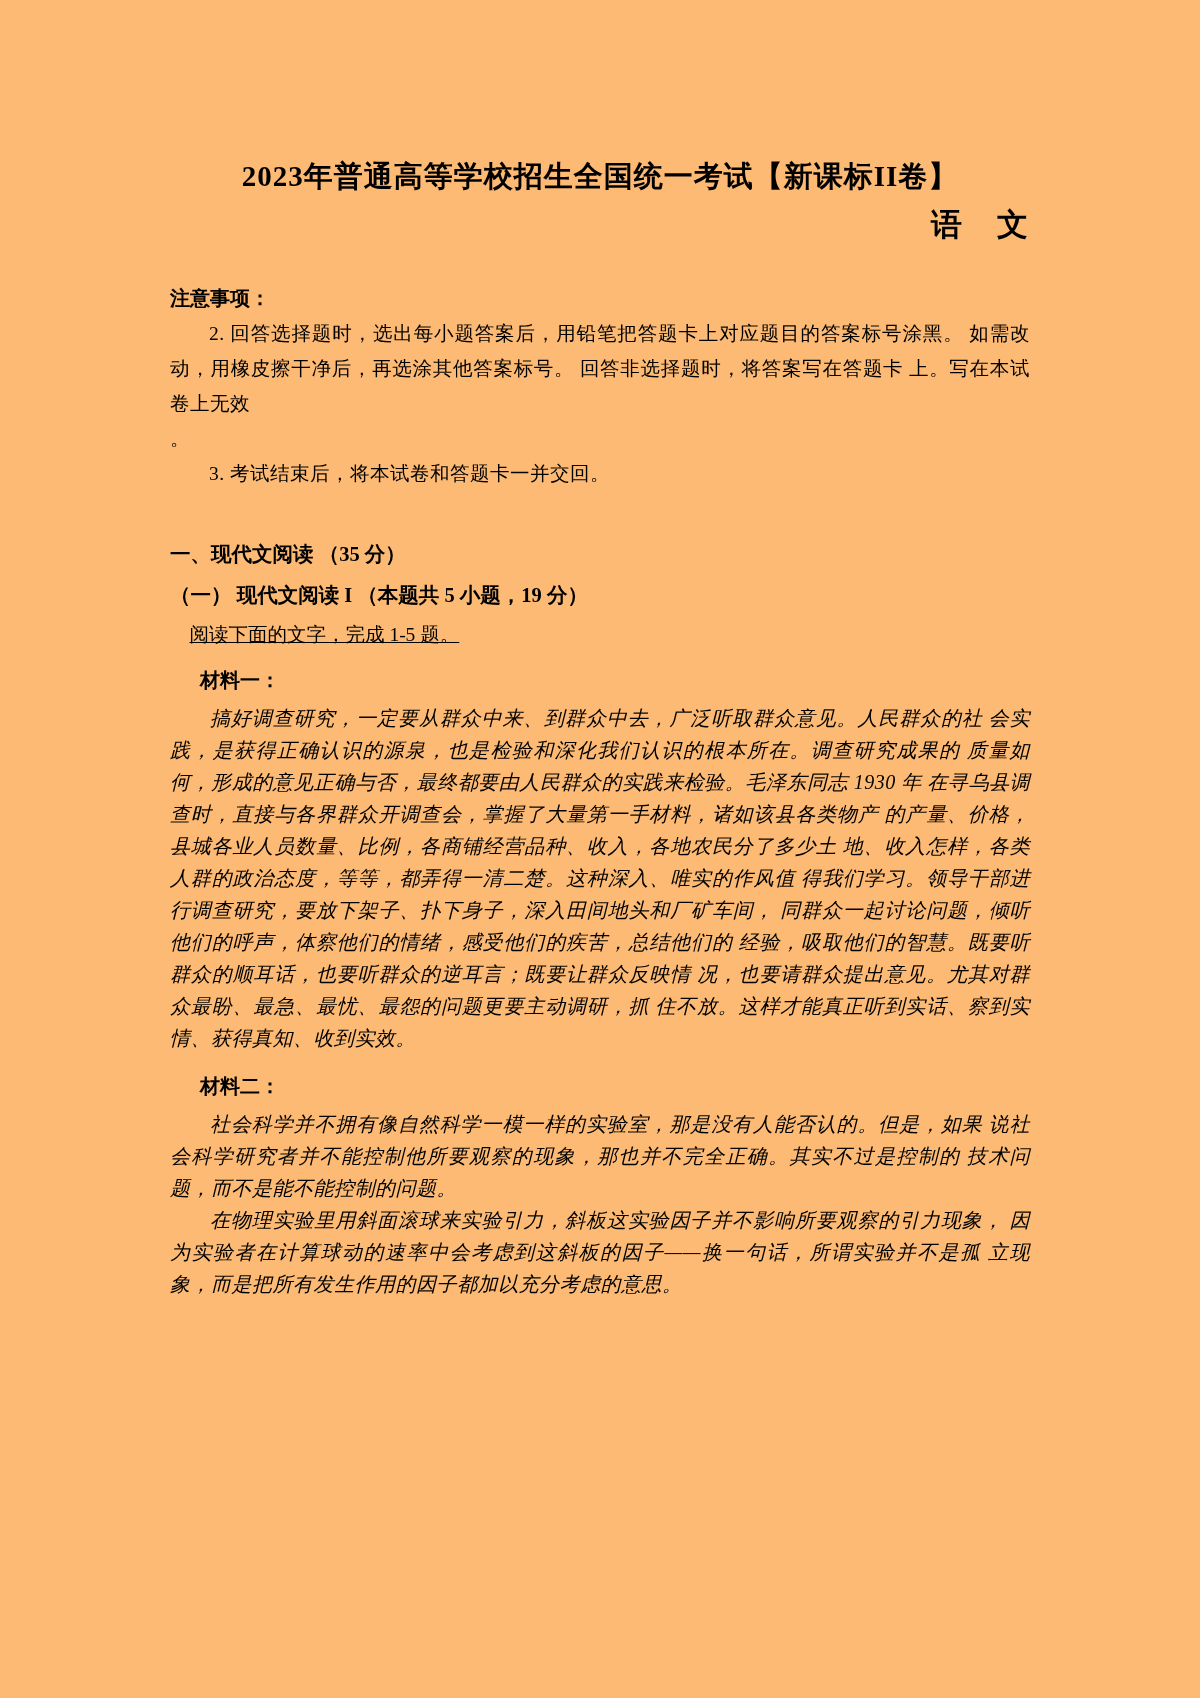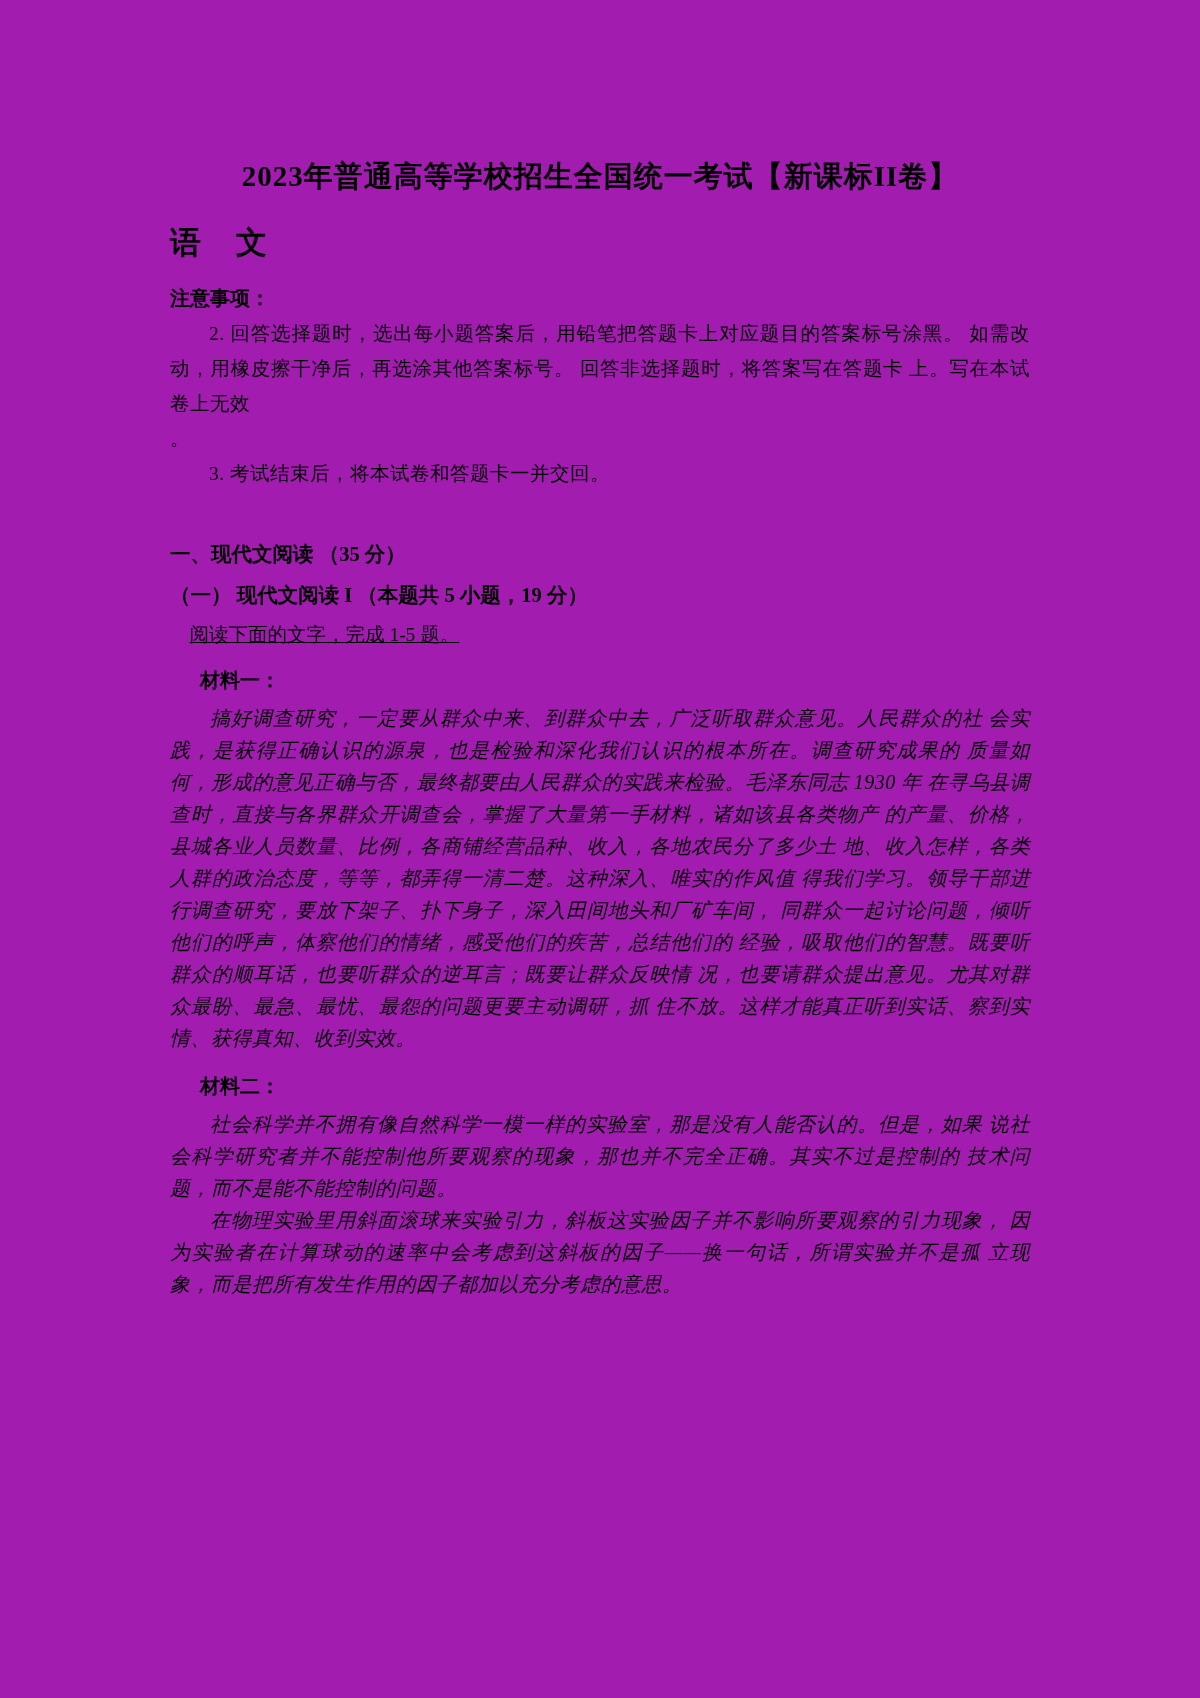--- a/index.html
+++ b/index.html
@@ -5,45 +5,45 @@
   html, body {
     margin: 0;
     padding: 0;
     background: #ffffff;
   }
   .page {
     position: relative;
     width: 1200px;
     height: 1698px;
     margin: 0 auto;
-    background: #a21caf;
+    background: #fdba74;
     color: #000000;
     font-family: "Liberation Serif", "DejaVu Serif", serif;
     box-sizing: border-box;
     padding: 158px 170px 0 170px;
     overflow: hidden;
   }
   .title {
     margin: 0;
     font-size: 29px;
     font-weight: bold;
     text-align: center;
     letter-spacing: 1px;
     line-height: 1.3;
   }
   .subject {
-    margin: 28px 0 0 0;
+    margin: 10px 0 0 0;
     font-size: 31px;
     font-weight: bold;
-    text-align: left;
+    text-align: right;
     letter-spacing: 2px;
     line-height: 1.2;
   }
   .notice {
-    margin-top: 20px;
+    margin-top: 38px;
   }
   .notice-heading {
     font-size: 20px;
     font-weight: bold;
     line-height: 35px;
   }
   .notice-item {
     margin: 0;
     font-size: 19.5px;
     line-height: 35px;

